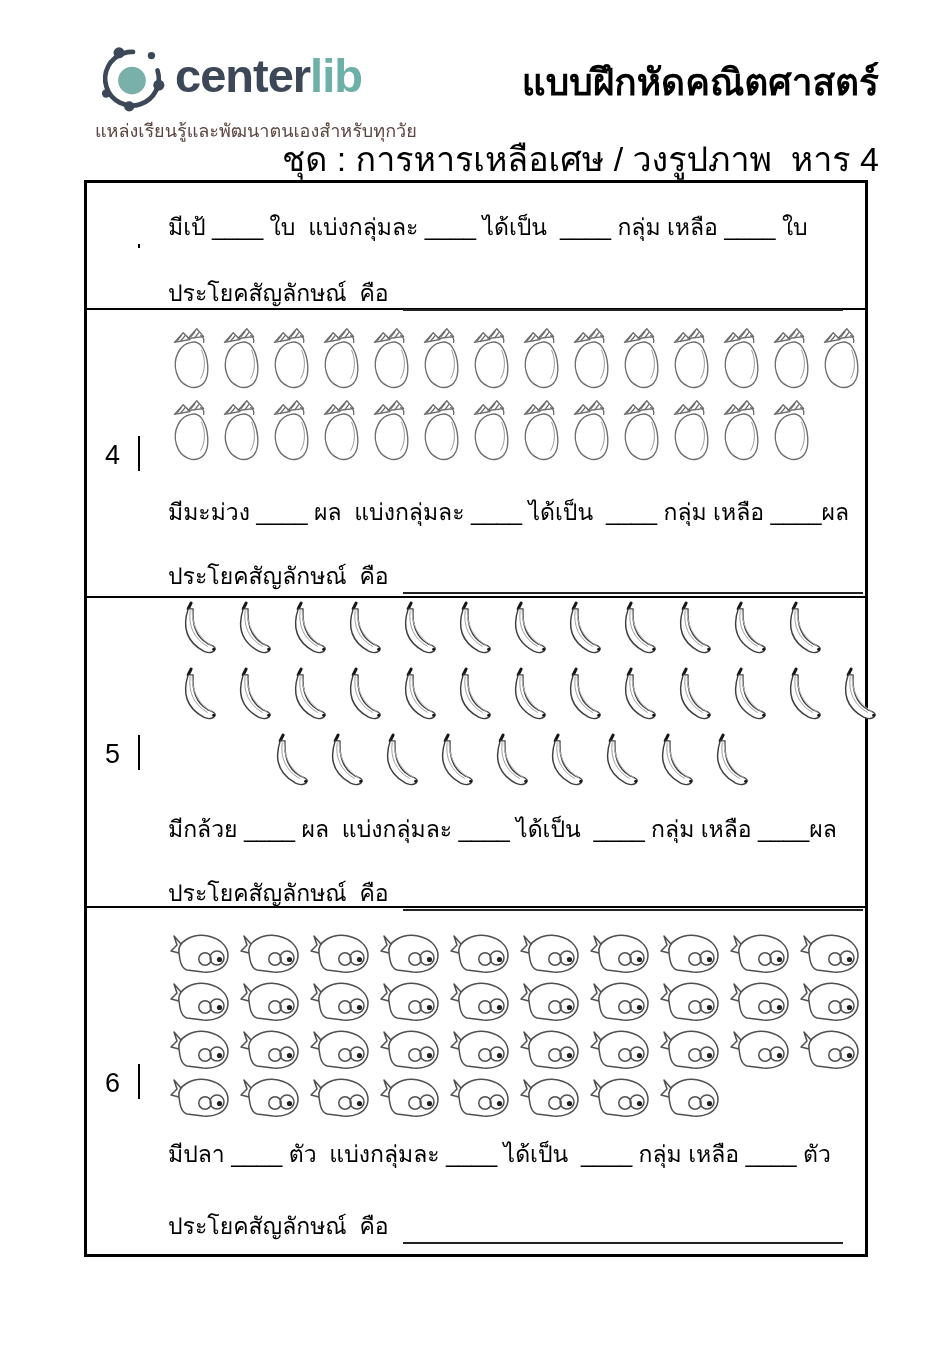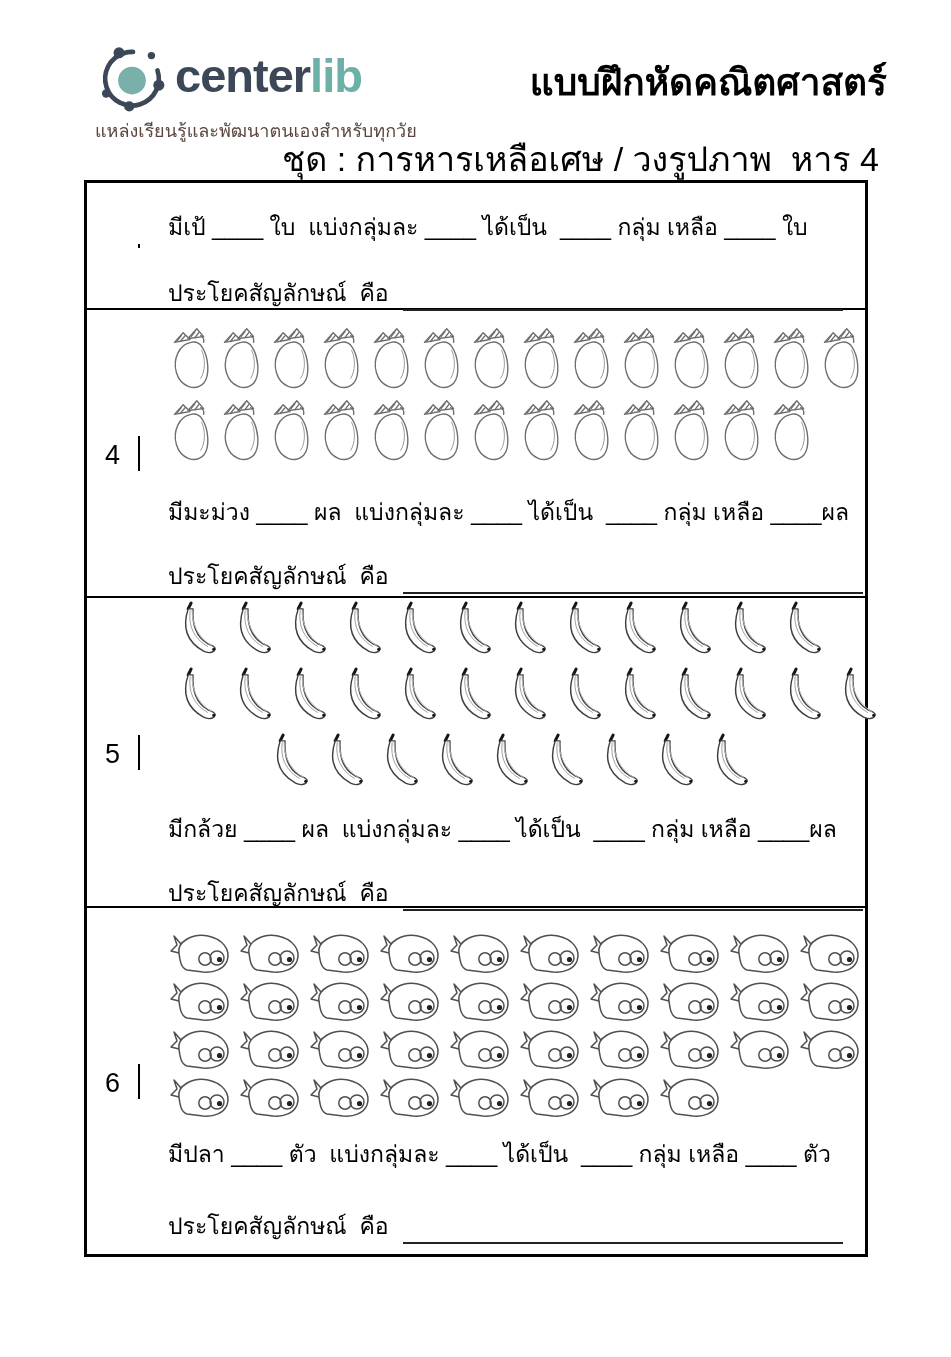--- a/index.html
+++ b/index.html
@@ -13,21 +13,21 @@
     overflow:hidden;
   }
   
   .logo{position:absolute;left:95px;top:38px;}
   .logo-row{display:flex;align-items:center;gap:6px;text-align:center;}
   .logo-icon svg{width:74px;height:74px;display:block;}
   .logo-text{font-size:47px;font-weight:700;letter-spacing:-1px;color:#3c4757;line-height:1;}
   .logo-text .lib{color:#6cb0a7;}
   .tagline{margin-top:4px;font-size:18px;color:#5b463f;white-space:nowrap;}
   .title{
-    position:absolute;right:64px;top:52px;margin:0;
+    position:absolute;right:72px;top:52px;margin:0;
     font-size:37px;font-weight:700;color:#000;white-space:pre;
   }
   .subtitle{
     position:absolute;right:72px;top:132px;
     font-size:34px;color:#000;white-space:pre;
   }
   
   .wtable{
     position:absolute;left:84px;top:180px;width:784px;
     border:3px solid #000;

